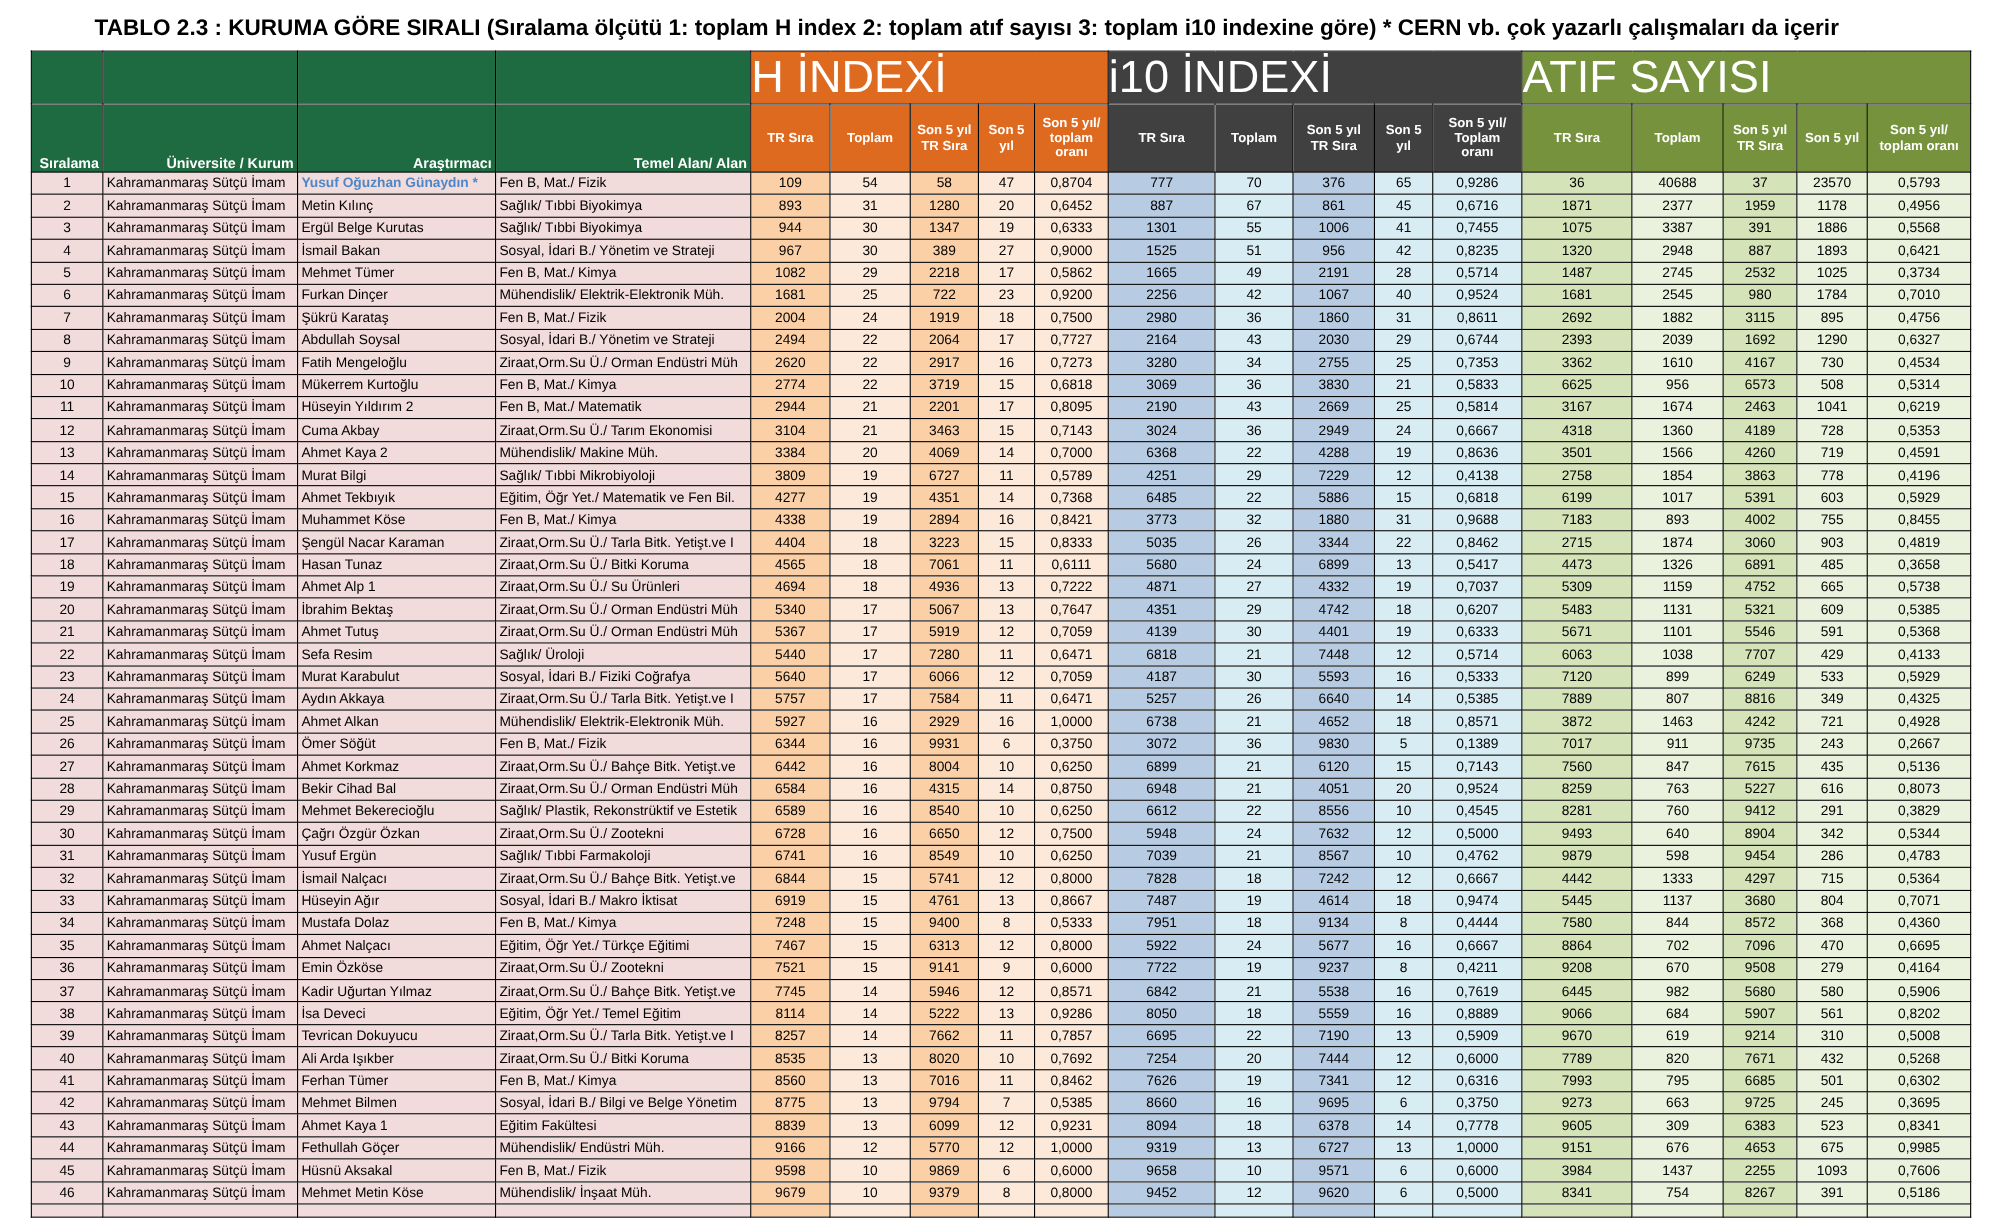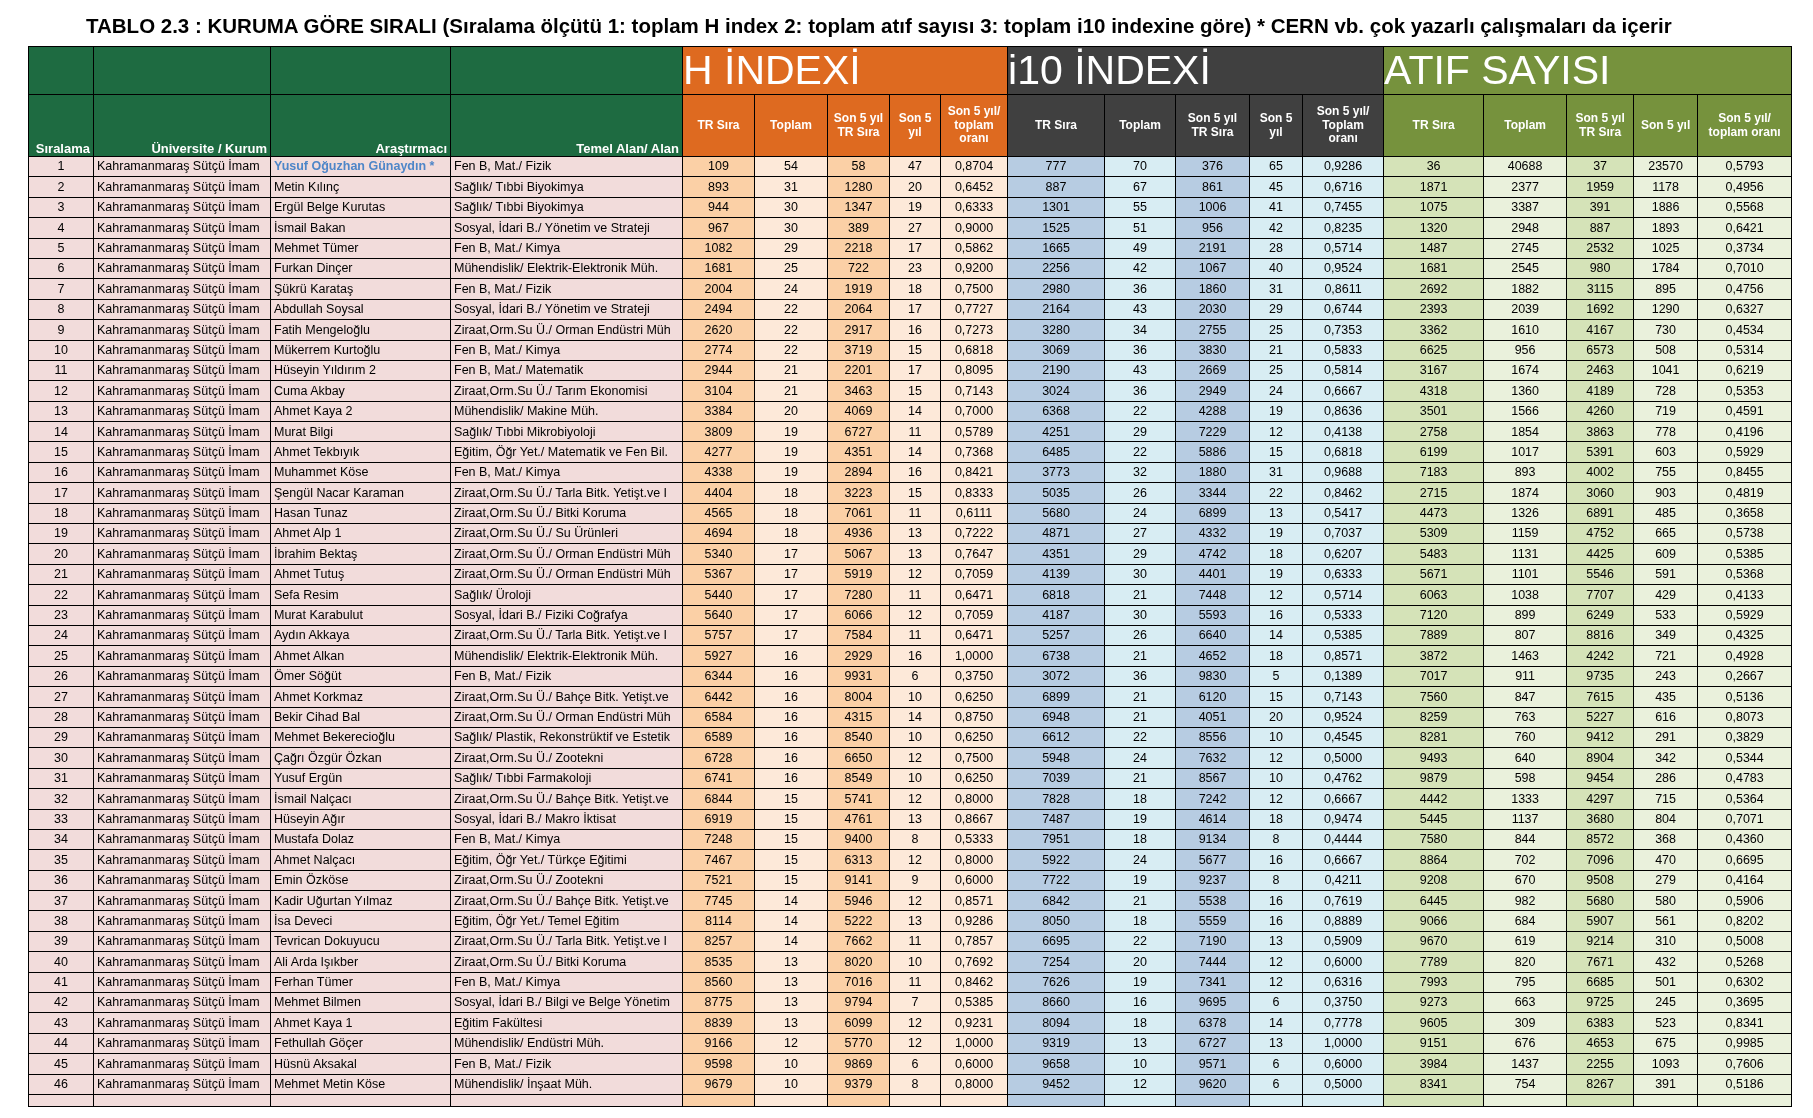--- a/index.html
+++ b/index.html
@@ -502,21 +502,21 @@
           <td class="hd num">5067</td>
           <td class="hl num">13</td>
           <td class="hl num">0,7647</td>
           <td class="id num">4351</td>
           <td class="il num">29</td>
           <td class="id num">4742</td>
           <td class="il num">18</td>
           <td class="il num">0,6207</td>
           <td class="ad num">5483</td>
           <td class="al num">1131</td>
-          <td class="ad num">4425</td>
+          <td class="ad num">5321</td>
           <td class="al num">609</td>
           <td class="al num">0,5385</td>
         </tr>
         <tr>
           <td class="pink num">21</td>
           <td class="pink txt">Kahramanmaraş Sütçü İmam</td>
           <td class="pink txt">Ahmet Tutuş</td>
           <td class="pink txt">Ziraat,Orm.Su Ü./ Orman Endüstri Müh</td>
           <td class="hd num">5367</td>
           <td class="hl num">17</td>

